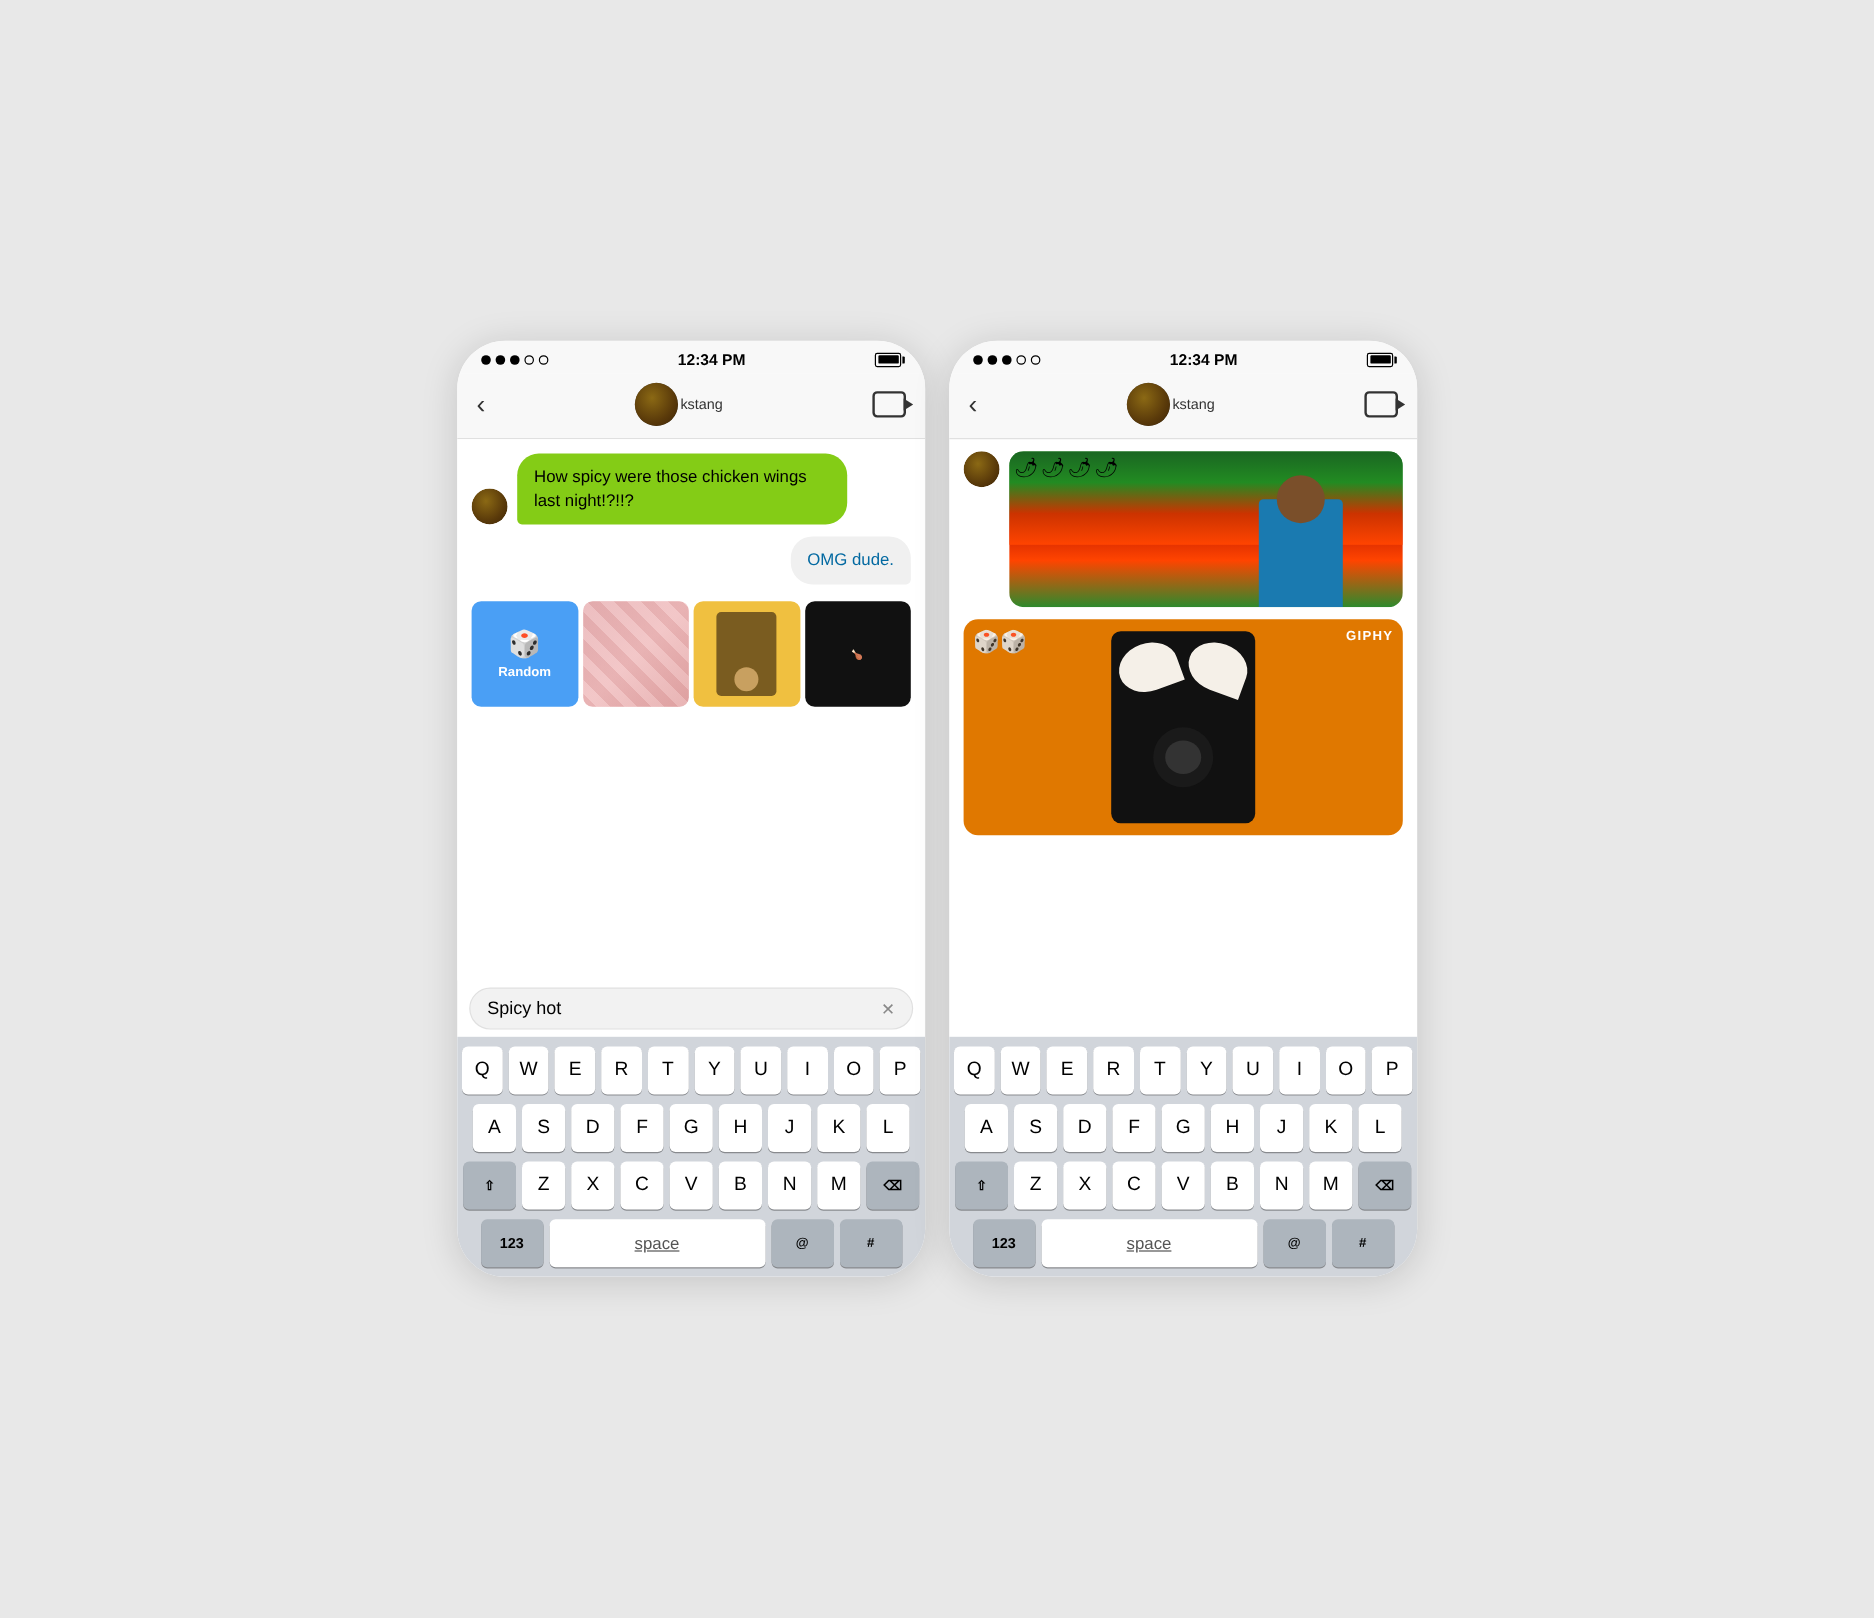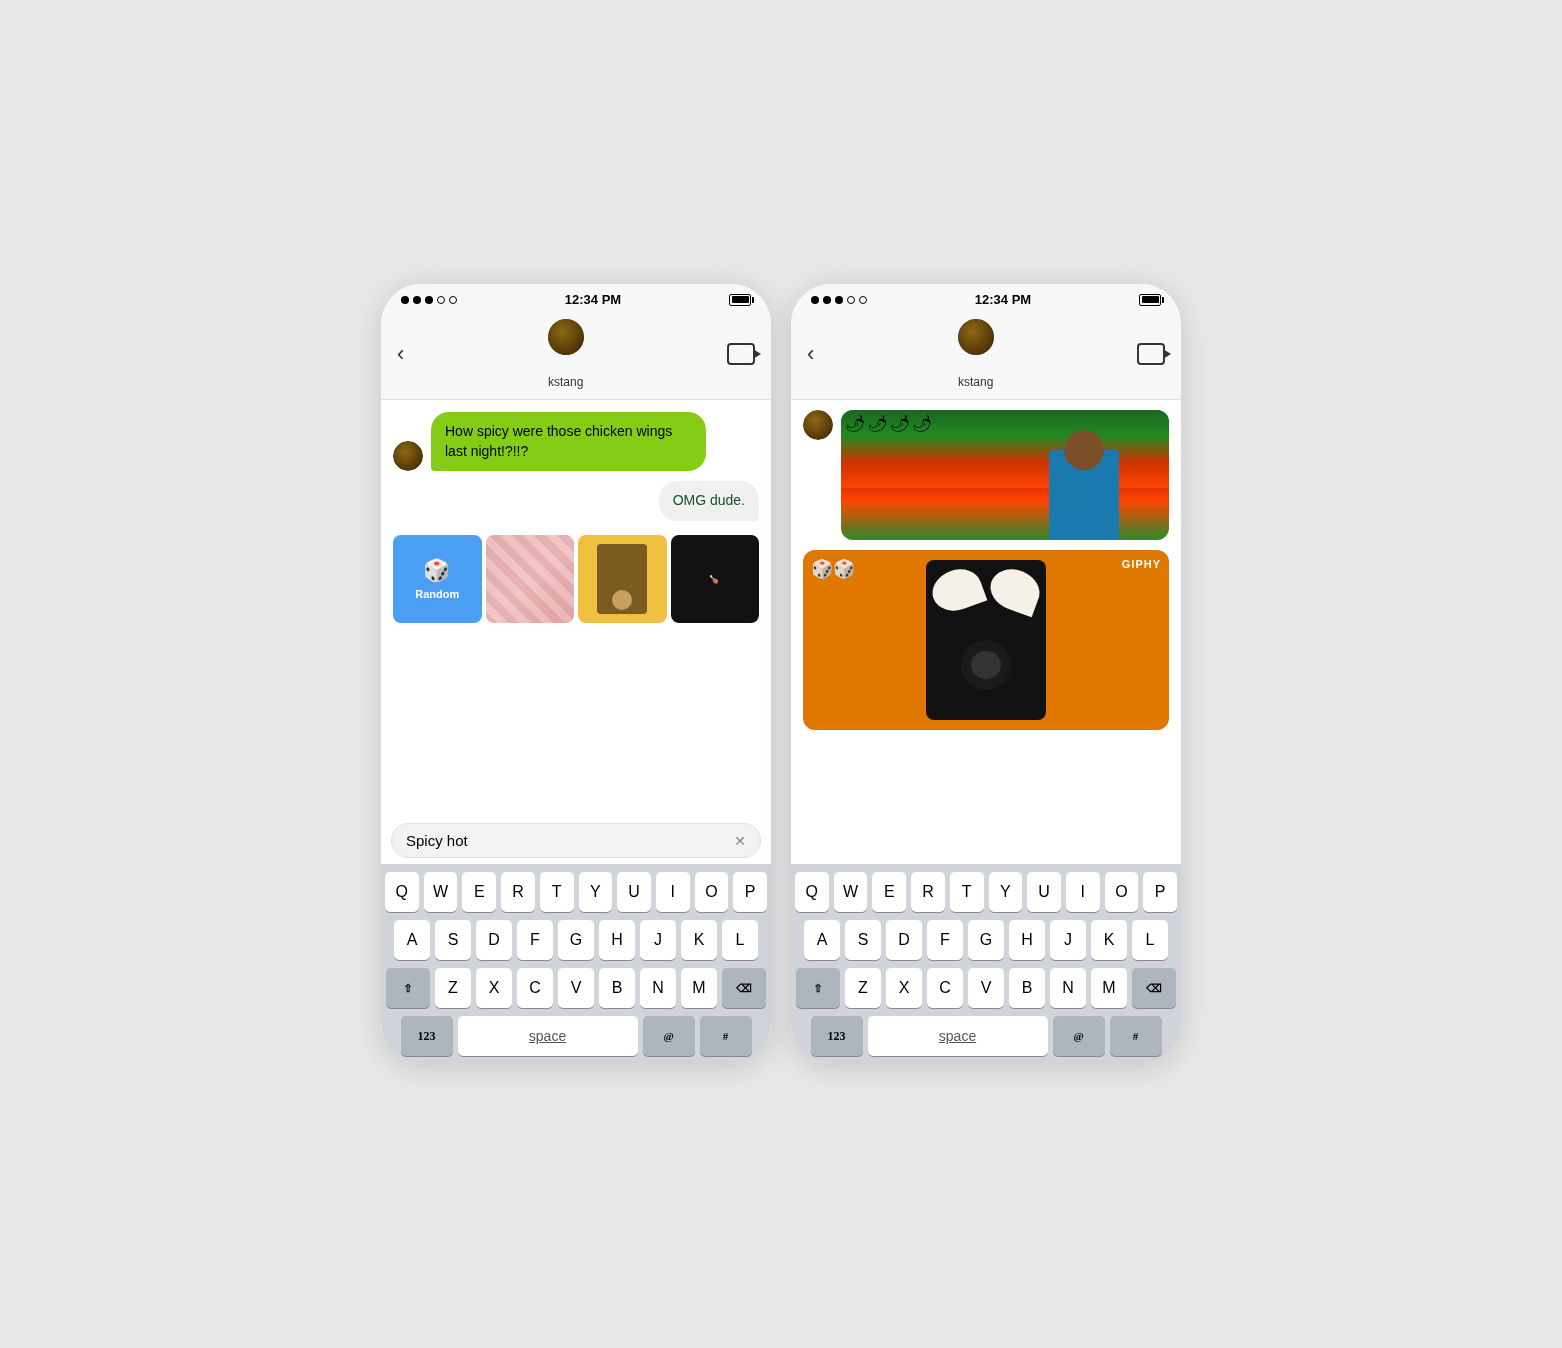--- a/index.html
+++ b/index.html
@@ -89,23 +89,22 @@
       justify-content: space-between;
       padding: 8px 16px 10px;
     }
     .nav-back {
       font-size: 22px;
       color: #333;
       cursor: pointer;
     }
     .nav-center {
       display: flex;
-      flex-direction: column;
-      align-items: center;
-      gap: 20px;
+      align-items: center;
+      gap: 2px;
     }
     .nav-avatar {
       width: 36px; height: 36px;
       border-radius: 50%;
       background: linear-gradient(135deg, #7a6e5a, #4a3f2f);
       display: flex;
       align-items: center;
       justify-content: center;
       color: #fff;
       font-size: 16px;
@@ -176,21 +175,21 @@
       font-size: 14px;
       line-height: 1.4;
     }
     .bubble.received {
       background: #84cc16;
       color: #000;
       border-bottom-left-radius: 4px;
     }
     .bubble.sent {
       background: #f0f0f0;
-      color: #14532d;
+      color: #0369a1;
       border-bottom-right-radius: 4px;
     }
 
     
     .gif-grid {
       display: flex;
       gap: 4px;
       padding: 4px 0;
     }
     .gif-item {
@@ -359,21 +358,20 @@
     .key.space-key {
       max-width: 180px;
       flex: 5;
       font-size: 13px;
       color: #555;
       text-decoration: underline;
     }
     .key.bottom-special {
       max-width: 52px;
       flex: 1.5;
-      font-family: Liberation Serif, serif;
     }
     .key.shift-key {
       max-width: 44px;
     }
     .key.backspace-key {
       max-width: 44px;
     }
     .bottom-row {
       display: flex;
       justify-content: center;

